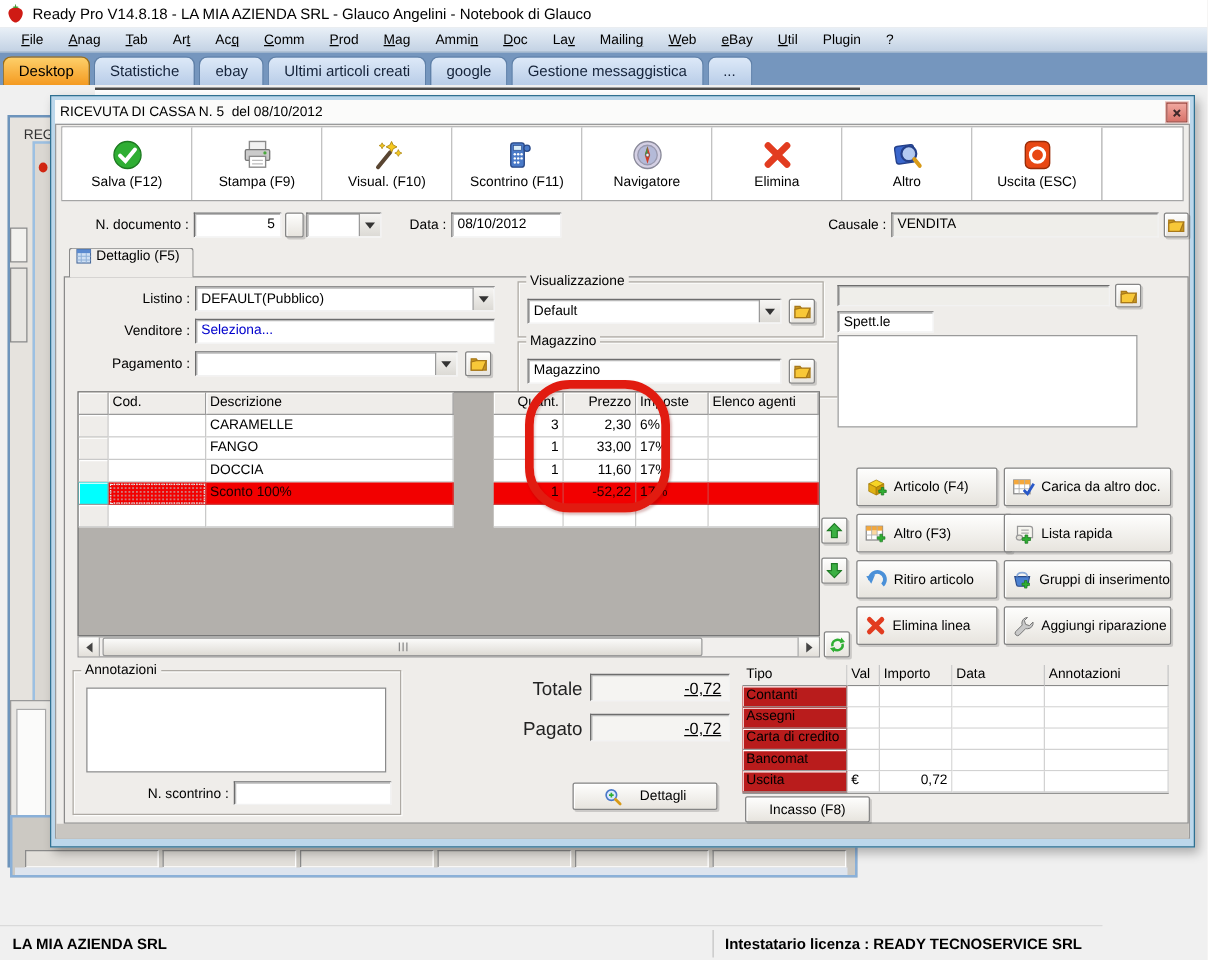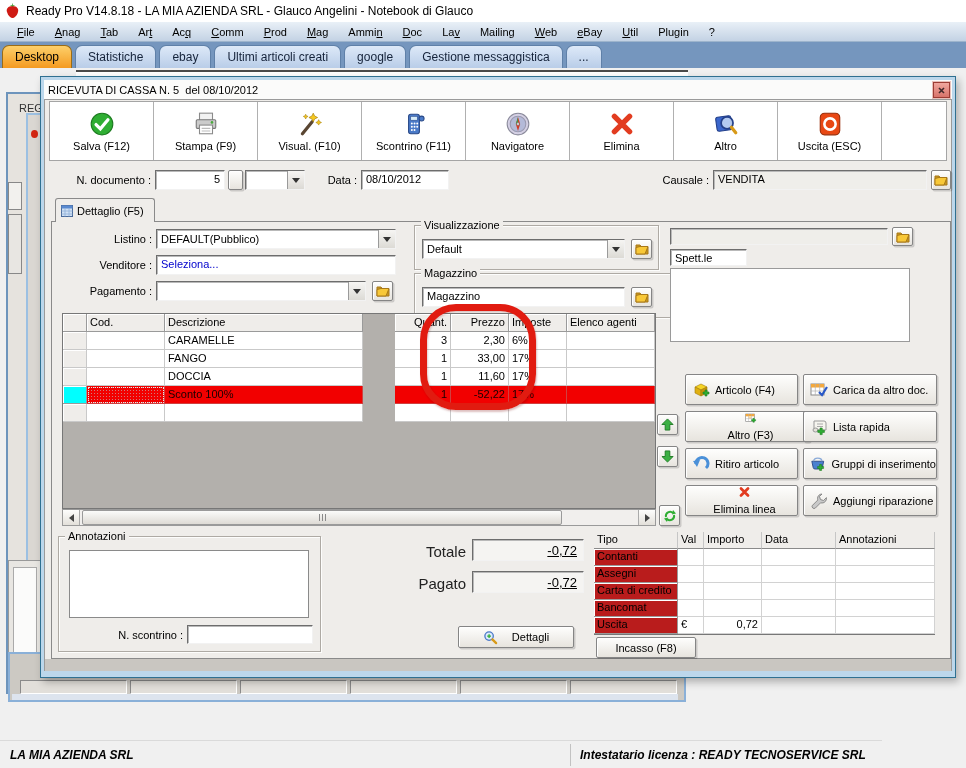--- a/index.html
+++ b/index.html
@@ -45,21 +45,21 @@
   .input{background:#fff;border:1px solid;border-color:#6d6d6d #f2f2f2 #f2f2f2 #6d6d6d;box-shadow:inset 1px 1px 0 #b9b9b9;box-sizing:border-box;padding:2px 4px;font-size:11px;overflow:hidden;white-space:nowrap;}
   .input.gray{background:#efeeea;}
   .combo{display:flex;align-items:center;}
   .combo .val{flex:1;padding:0 4px;overflow:hidden;white-space:nowrap;}
   .combo .arrow{width:16px;align-self:stretch;background:linear-gradient(#f6f5f3,#dcdad5);border-left:1px solid #9a9a9a;display:flex;align-items:center;justify-content:center;}
   .tri-down{width:0;height:0;border-left:4px solid transparent;border-right:4px solid transparent;border-top:5px solid #333;}
   .btn3d{background:linear-gradient(#fefefd,#e7e4de);border:1px solid #858585;border-radius:2px;box-shadow:inset 1px 1px 0 #fff,1.5px 1.5px 0 rgba(0,0,0,.15);box-sizing:border-box;display:flex;align-items:center;justify-content:center;}
   .fieldset{border:1px solid #aeaaa4;box-shadow:inset 1px 1px 0 #fdfdfc,1px 1px 0 #fdfdfc;box-sizing:border-box;}
   .fieldset .legend{position:absolute;top:-7px;left:6px;background:#efedea;padding:0 3px;font-size:11px;}
   
-  .det-tab{left:10px;top:98px;width:100px;height:24px;background:#efedea;border:1px solid #8a8a8a;border-bottom:none;border-radius:3px 3px 0 0;display:flex;align-items:center;gap:4px;padding-left:5px;box-sizing:border-box;z-index:2;}
+  .det-tab{left:10px;top:98px;width:100px;height:24px;background:#efedea;border:1px solid #8a8a8a;border-bottom:none;border-radius:3px 3px 0 0;display:flex;align-items:flex-start;gap:4px;padding-left:5px;box-sizing:border-box;z-index:2;}
   .tabpage{left:6px;top:121px;width:900px;height:438px;border:1px solid #8a8a8a;background:#efedea;box-sizing:border-box;}
   
   .itable{left:10px;top:91px;width:594px;height:196px;border:1px solid #777;box-sizing:border-box;background:#b3b0ac;}
   .irow{display:flex;height:18px;}
   .icell{box-sizing:border-box;height:18px;line-height:16px;padding:0 3px;font-size:11px;overflow:hidden;white-space:nowrap;}
   .ihead .icell, .icell.selc{background:#efedea;box-shadow:inset 1px 1px 0 #fff;border-right:1px solid #9a9a9a;border-bottom:1px solid #9a9a9a;}
   .idata .icell{background:#fff;border-right:1px solid #c9c9c9;border-bottom:1px solid #c9c9c9;}
   .idata .icell.selc{background:#efedea;}
   .c0{width:24px;}.c1{width:78px;}.c2{width:198px;}.c3{width:56px;margin-left:32px;}.c4{width:58px;}.c5{width:58px;}.c6{flex:1;}
   .idata.selrow .icell{background:#f20000;color:#1a0000;border-right-color:#d04040;border-bottom-color:#d04040;}
@@ -83,21 +83,21 @@
   .prow{display:flex;height:17px;}
   .pcell{box-sizing:border-box;height:17px;line-height:15px;padding:0 3px;font-size:11px;overflow:hidden;white-space:nowrap;}
   .phead .pcell{border-bottom:1px solid #8a8a8a;border-right:1px solid #c6c6c6;background:#efedea;}
   .pdata .pcell{background:#fff;border-right:1px solid #d2d2d2;border-bottom:1px solid #d2d2d2;}
   .pdata .pcell.tipoc{background:#b91c1c;box-shadow:inset 1px 1px 0 #fff;border-right:1px solid #9a9a9a;border-bottom:1px solid #9a9a9a;}
   .p0{width:84px;}.p1{width:26px;}.p2{width:58px;}.p3{width:74px;}.p4{flex:1;}
   .plast{border-top:1px solid #777;height:1px;}
   
   .red-oval{left:368px;top:82px;width:116px;height:106px;border:7px solid #e11b10;border-radius:36px;box-sizing:border-box;z-index:5;box-shadow:1px 2px 2px rgba(120,0,0,.25), inset 1px 1px 2px rgba(120,0,0,.2);pointer-events:none;}
   
-  .statusbar{left:0;top:740px;width:882px;height:28px;background:#f0f0f0;border-top:1px solid #dadada;z-index:11;font-style:italic;}
+  .statusbar{left:0;top:740px;width:882px;height:28px;background:#f0f0f0;border-top:1px solid #dadada;z-index:11;}
   .statusbar .sb-l{position:absolute;left:10px;top:7px;font-weight:bold;font-size:12px;}
   .statusbar .sb-r{position:absolute;left:580px;top:7px;font-weight:bold;font-size:12px;}
   .statusbar .sb-div{position:absolute;left:570px;top:3px;width:1px;height:22px;background:#c2c2c2;}
   .dlg-bottomstrip{left:0;top:559px;width:906px;height:12px;background:#c9c6c1;}
   u{text-decoration:underline;}
 </style>
 </head>
 <body>
 
 <div id="screen">
@@ -453,21 +453,21 @@
         </div>
         <div class="abs btn3d sbtn" style="left:751px;top:152px;width:134px;">
           <svg width="18" height="18" viewBox="0 0 18 18">
             <rect x="1" y="3" width="13" height="11" fill="#fff" stroke="#8a8a8a"></rect>
             <rect x="1" y="3" width="13" height="3.5" fill="#f4a83c"></rect>
             <path d="M5.3 3v11M9.7 3v11M1 10h13" stroke="#b0b0b0" stroke-width=".7"></path>
             <path d="M9 11 L12 14 L17 6" stroke="#2858c8" stroke-width="2.2" fill="none"></path>
           </svg>
           <span>Carica da altro doc.</span>
         </div>
-        <div class="abs btn3d sbtn" style="left:633px;top:189px;width:125px;flex-direction:column;">
+        <div class="abs btn3d sbtn" style="left:633px;top:189px;width:125px;">
           <svg width="18" height="18" viewBox="0 0 18 18">
             <rect x="1" y="3" width="13" height="11" fill="#fff" stroke="#8a8a8a"></rect>
             <rect x="1" y="3" width="13" height="3.5" fill="#f4a83c"></rect>
             <rect x="5.3" y="6.5" width="4.4" height="3.5" fill="#fbd8a0"></rect>
             <path d="M5.3 3v11M9.7 3v11M1 10h13" stroke="#b0b0b0" stroke-width=".7"></path>
             <path d="M12 10 h2.4 v2.4 h2.4 v2.4 h-2.4 v2.4 h-2.4 v-2.4 h-2.4 v-2.4 h2.4 z" fill="#2fae33" stroke="#1d7a20" stroke-width=".6" transform="scale(.85) translate(2,1)"></path>
           </svg>
           <span>Altro (F3)</span>
         </div>
         <div class="abs btn3d sbtn" style="left:751px;top:189px;width:134px;">
@@ -487,21 +487,21 @@
           <span>Ritiro articolo</span>
         </div>
         <div class="abs btn3d sbtn" style="left:751px;top:226px;width:134px;">
           <svg width="18" height="18" viewBox="0 0 18 18">
             <path d="M2 6 H15 L13.5 13 Q13.2 14.5 11.5 14.5 H5.5 Q3.8 14.5 3.5 13 Z" fill="#4a80d0" stroke="#2a4a88"></path>
             <path d="M4 6 Q4 2.5 8.5 2.5 Q13 2.5 13 6" fill="none" stroke="#8aaad8" stroke-width="1.4"></path>
             <path d="M10.5 9.5 h2.2 v2.2 h2.2 v2.2 h-2.2 v2.2 h-2.2 v-2.2 h-2.2 v-2.2 h2.2 z" fill="#2fae33" stroke="#1d7a20" stroke-width=".6"></path>
           </svg>
           <span>Gruppi di inserimento</span>
         </div>
-        <div class="abs btn3d sbtn" style="left:633px;top:263px;width:113px;flex-direction:column;">
+        <div class="abs btn3d sbtn" style="left:633px;top:263px;width:113px;">
           <svg width="17" height="17" viewBox="0 0 24 24">
             <path d="M5 5 L19 19 M19 5 L5 19" stroke="#e23c20" stroke-width="5.5" stroke-linecap="round"></path>
           </svg>
           <span>Elimina linea</span>
         </div>
         <div class="abs btn3d sbtn" style="left:751px;top:263px;width:134px;">
           <svg width="18" height="18" viewBox="0 0 18 18">
             <path d="M12 2 A4.5 4.5 0 0 0 7.5 6.5 Q7.5 7.3 7.8 8 L2.5 13.3 A2 2 0 0 0 5.3 16.1 L10.6 10.8 Q11.3 11 12 11 A4.5 4.5 0 0 0 16.4 5.6 L13.5 8.5 L10.5 7.5 L9.5 4.5 Z" fill="#c9c9c9" stroke="#777" stroke-width=".8"></path>
           </svg>
           <span>Aggiungi riparazione</span>

